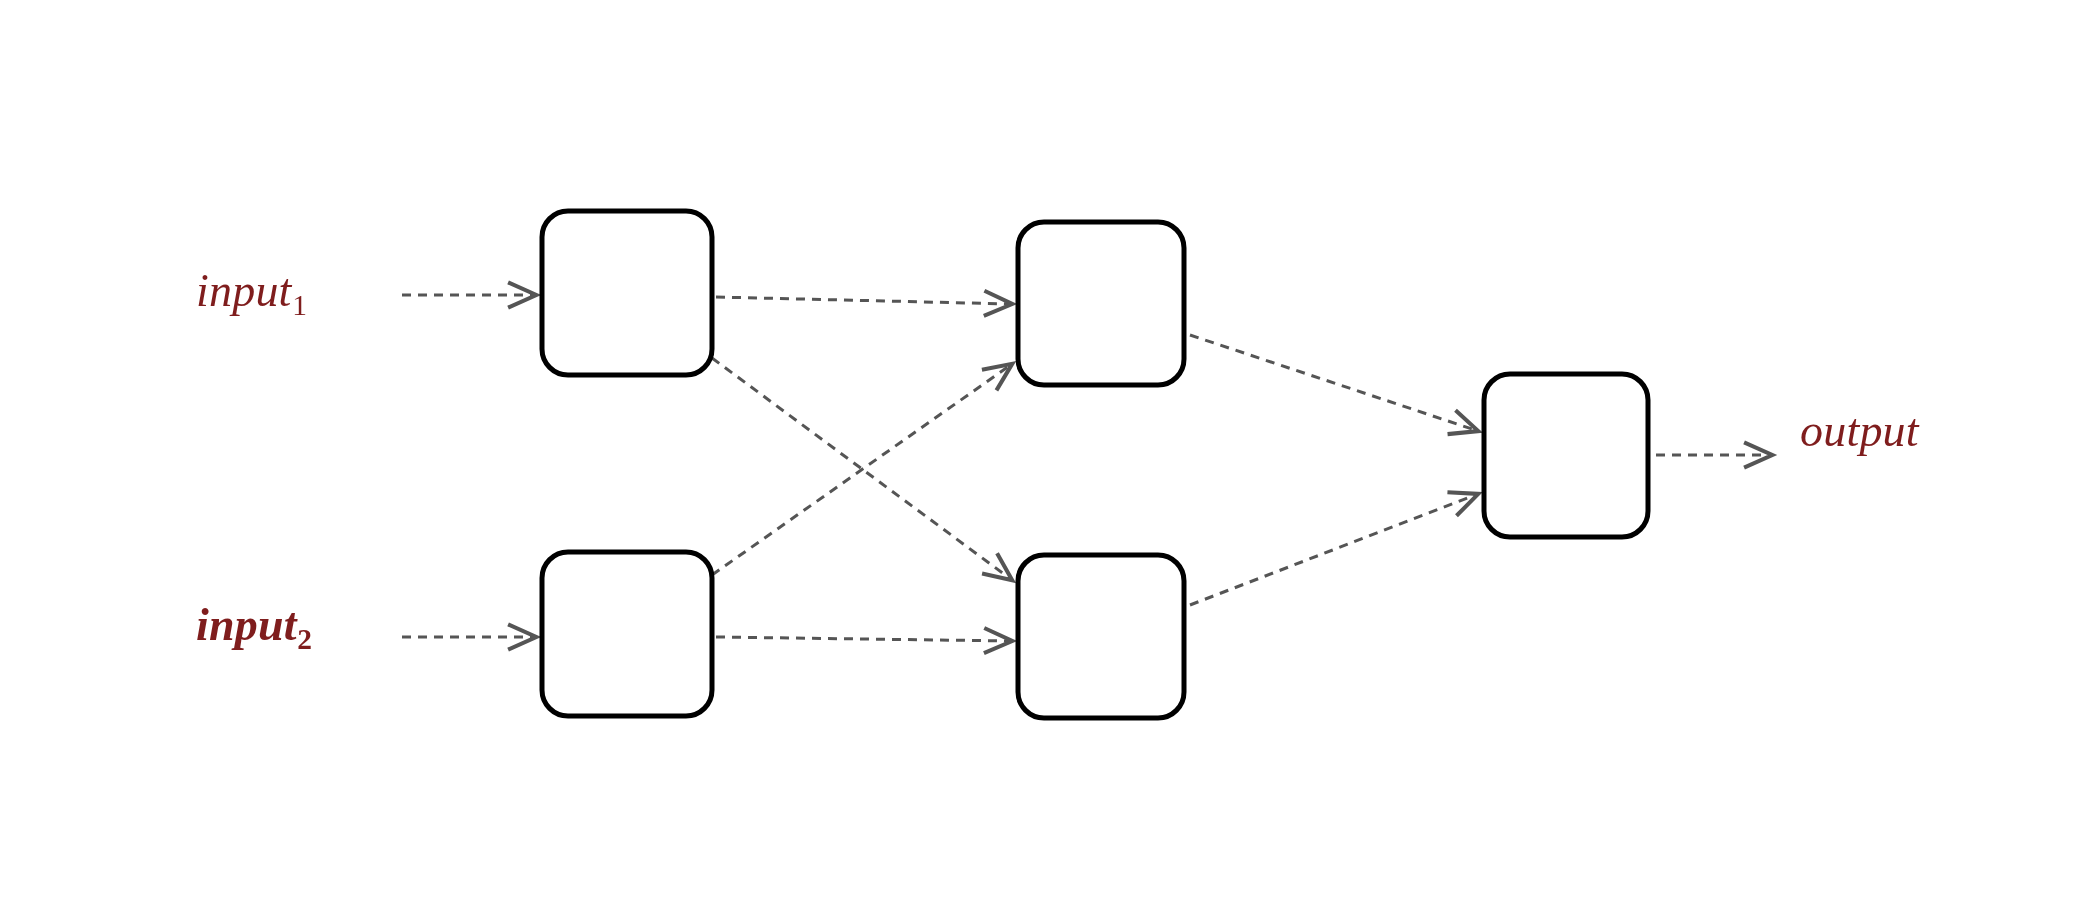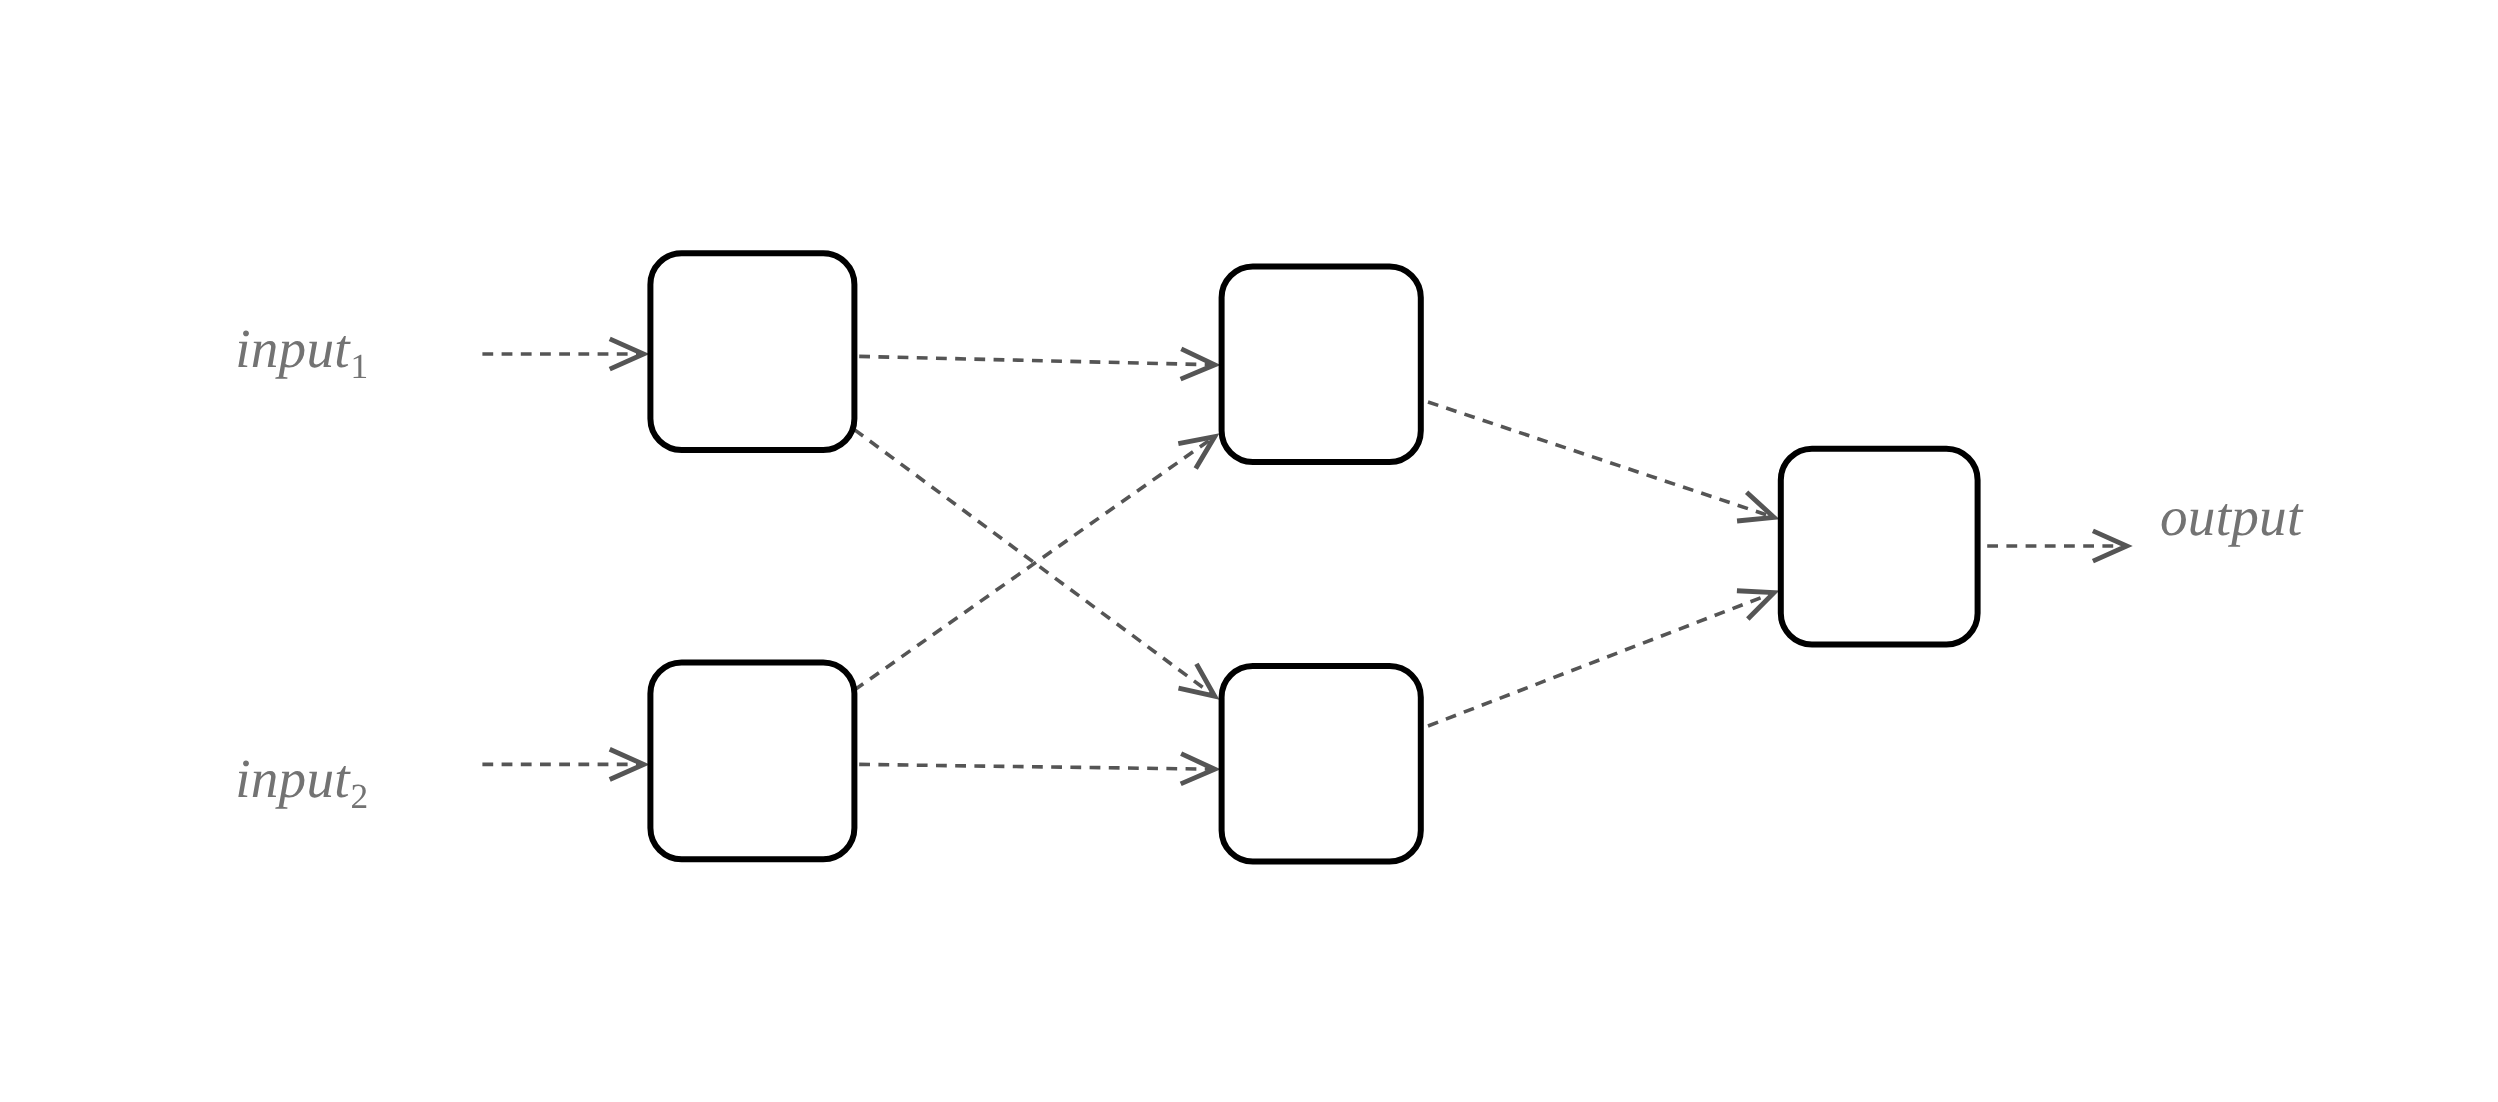--- a/index.html
+++ b/index.html
@@ -22,37 +22,37 @@
     top: 0;
     width: 2082px;
     height: 918px;
     display: block;
   }
   .io-label {
     position: absolute;
     font-family: "Liberation Serif", "DejaVu Serif", serif;
     font-style: italic;
     font-size: 46px;
-    color: #737373;
+    color: #7f1d1d;
     white-space: nowrap;
     line-height: 1;
     letter-spacing: 0.2px;
     text-align: center;
   }
   .io-label .sub {
     font-size: 0.64em;
     font-style: normal;
     vertical-align: baseline;
     position: relative;
     top: 0.30em;
     left: 0.02em;
     font-family: "Liberation Serif", "DejaVu Serif", serif;
   }
   #label-input-1 { left: 196px; top: 268px; }
-  #label-input-2 { left: 196px; top: 626px; }
+  #label-input-2 { left: 196px; top: 602px; font-weight: bold; }
   #label-output  { left: 1800px; top: 408px; }
 </style>
 </head>
 <body>
 
 <div id="canvas">
 
   <svg id="diagram-svg" viewBox="0 0 2082 918" preserveAspectRatio="none" aria-label="network diagram">
 
     <defs>

